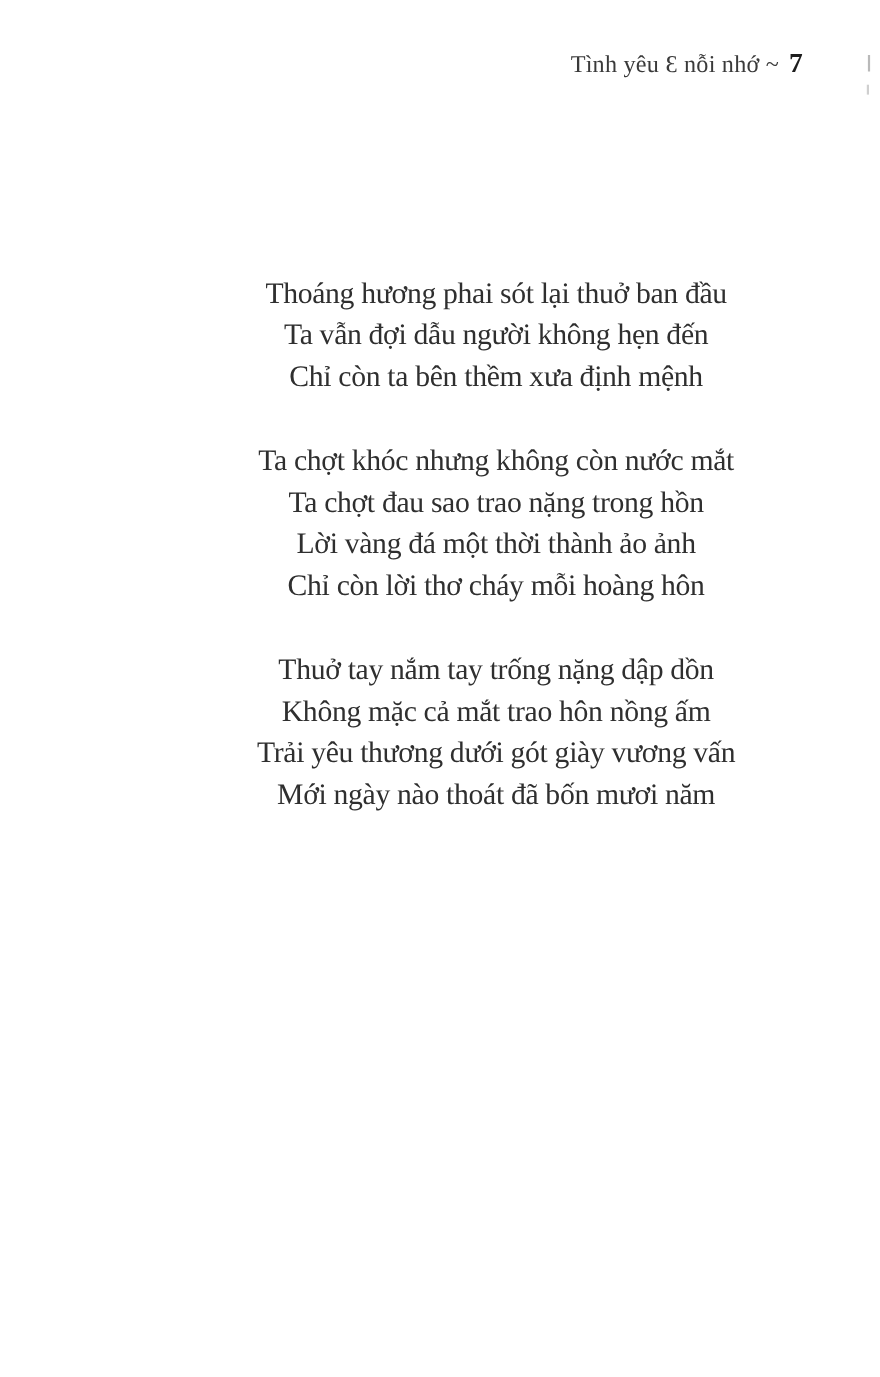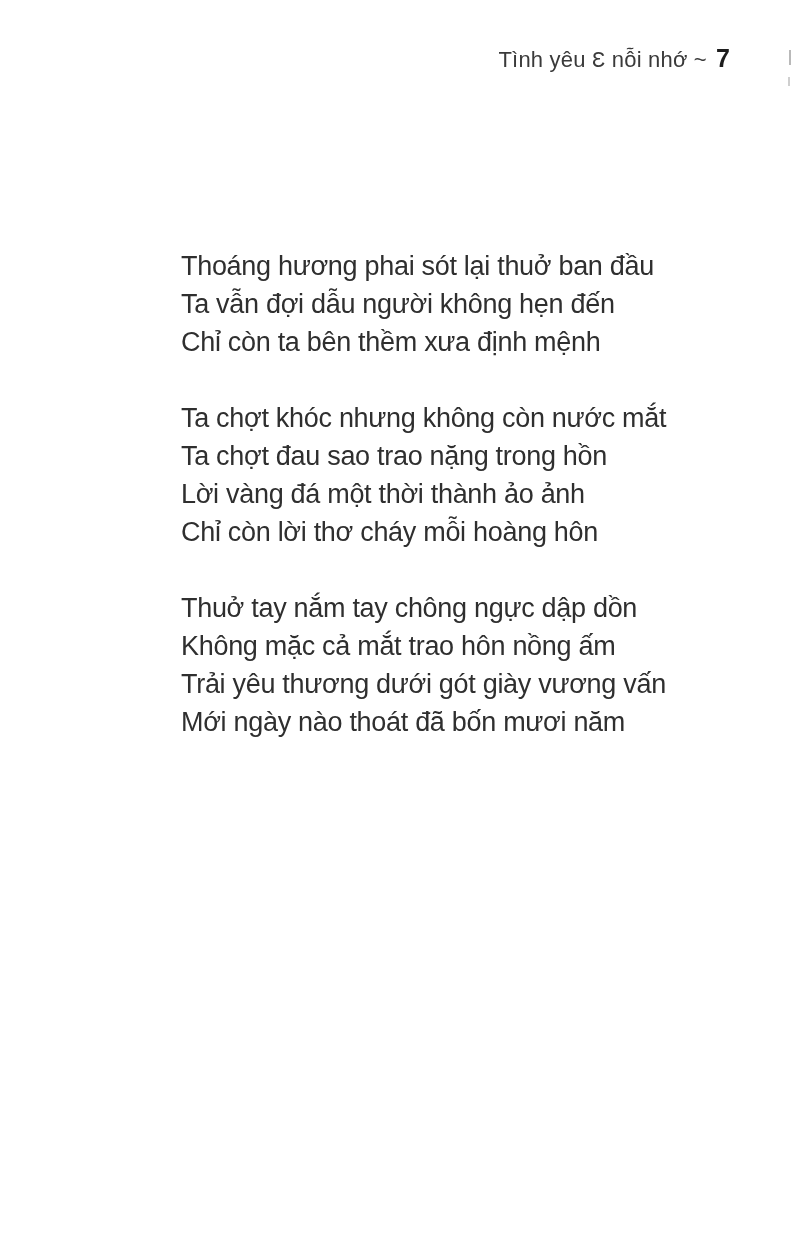--- a/index.html
+++ b/index.html
@@ -6,21 +6,21 @@
     margin: 0;
     padding: 0;
     background: #ffffff;
   }
   .page {
     position: relative;
     width: 800px;
     height: 912px;
     background: #ffffff;
     overflow: hidden;
-    font-family: Liberation Sans, sans-serif;
+    font-family: Liberation Serif, serif;
   }
   .running-header {
     position: absolute;
     top: 45px;
     right: 70px;
     white-space: nowrap;
     font-size: 22px;
     line-height: 26px;
     color: #3a3a3a;
     letter-spacing: 0.2px;
@@ -36,20 +36,21 @@
   }
   .poem {
     position: absolute;
     left: 181px;
     top: 247px;
     width: 540px;
   }
   .stanza {
     margin: 0 0 38px 0;
     padding: 0;
+    text-align: center;
   }
   .line {
     margin: 0;
     padding: 0;
     font-size: 27px;
     line-height: 38px;
     letter-spacing: -0.3px;
     color: #2f2f2f;
     white-space: nowrap;
   }
@@ -99,21 +100,21 @@
         <p class="line">Ta vẫn đợi dẫu người không hẹn đến</p>
         <p class="line">Chỉ còn ta bên thềm xưa định mệnh</p>
       </div>
       <div class="stanza">
         <p class="line">Ta chợt khóc nhưng không còn nước mắt</p>
         <p class="line">Ta chợt đau sao trao nặng trong hồn</p>
         <p class="line">Lời vàng đá một thời thành ảo ảnh</p>
         <p class="line">Chỉ còn lời thơ cháy mỗi hoàng hôn</p>
       </div>
       <div class="stanza">
-        <p class="line">Thuở tay nắm tay chông ngực dập dồn</p>
+        <p class="line">Thuở tay nắm tay trống nặng dập dồn</p>
         <p class="line">Không mặc cả mắt trao hôn nồng ấm</p>
         <p class="line">Trải yêu thương dưới gót giày vương vấn</p>
         <p class="line">Mới ngày nào thoát đã bốn mươi năm</p>
       </div>
     </main>
 
   <div class="scan-bar"></div>
 
 </div>
 

